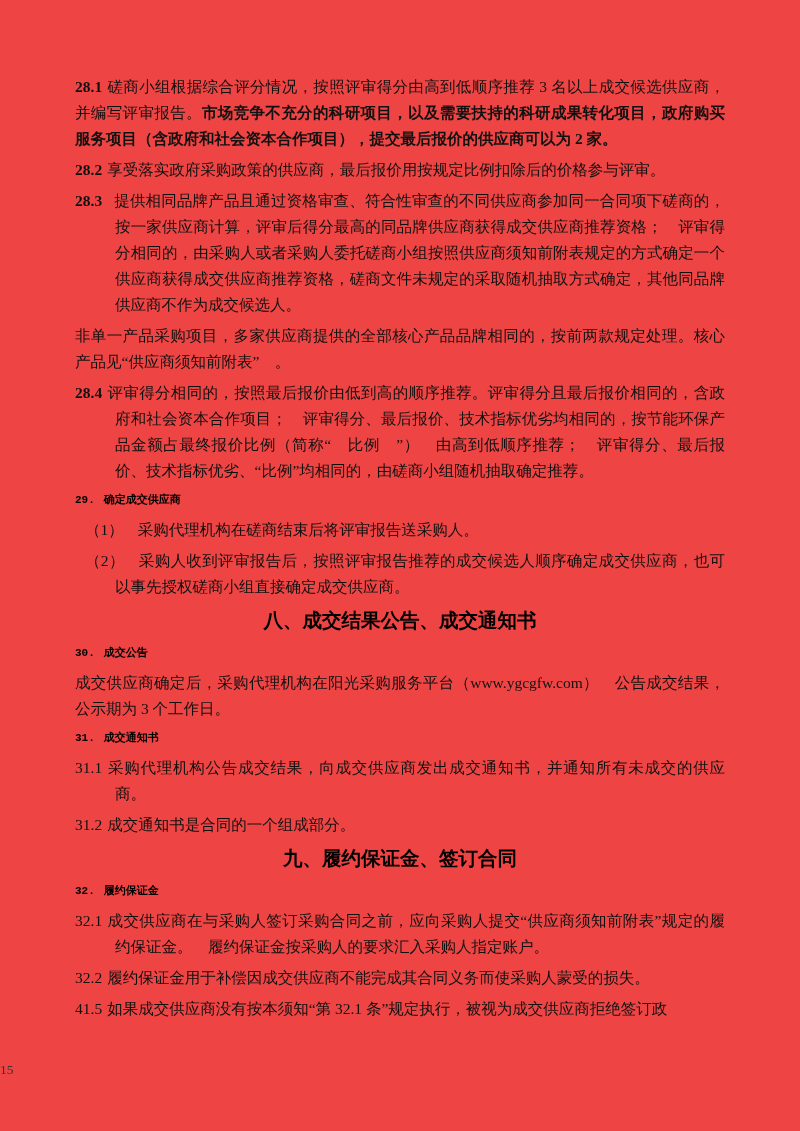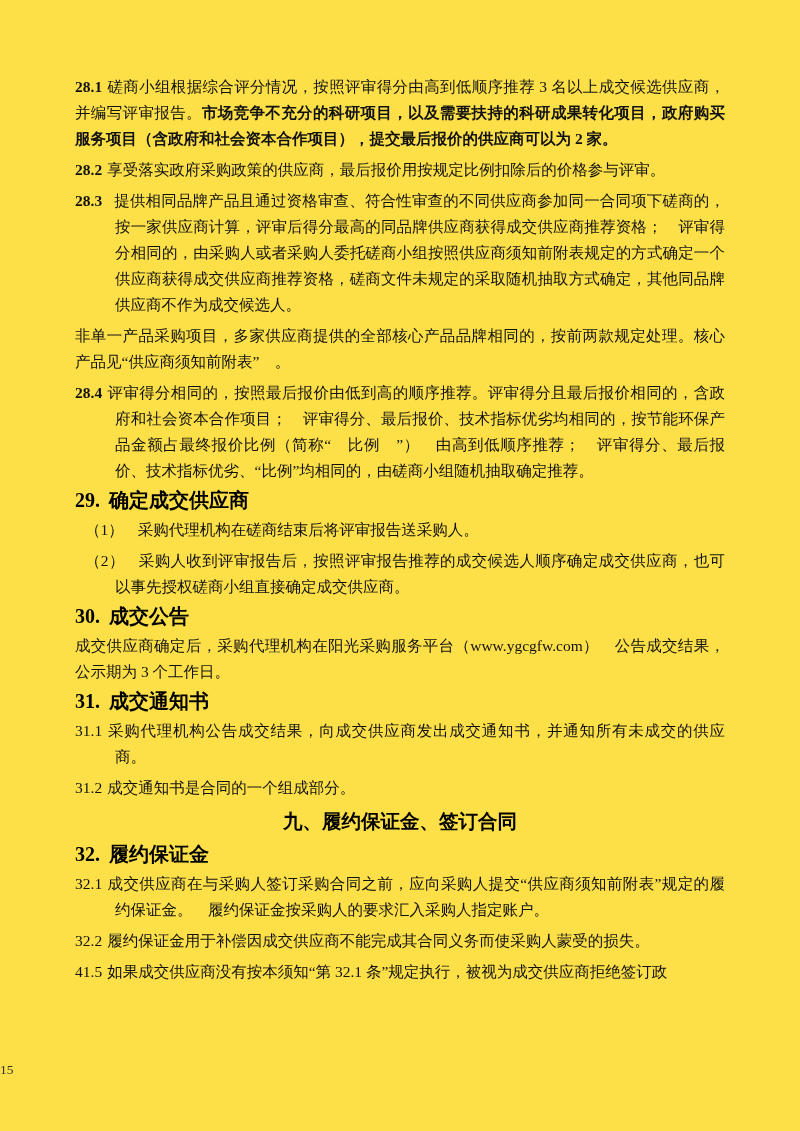--- a/index.html
+++ b/index.html
@@ -4,21 +4,21 @@
 <style>
   html, body {
     margin: 0;
     padding: 0;
     background: #ffffff;
   }
   .page {
     position: relative;
     width: 800px;
     height: 1131px;
-    background: #fde047;
+    background: #ef4444;
     box-sizing: border-box;
     font-family: "Liberation Serif", "DejaVu Serif", serif;
     color: #111111;
     overflow: hidden;
   }
   .content {
     padding: 74px 75px 0 75px;
   }
   .para {
     font-size: 15.5px;
@@ -46,25 +46,26 @@
   .cnum.tight {
     margin-right: 12px;
   }
   .marker {
     margin-right: 14px;
   }
   .para b {
     font-weight: bold;
   }
   .h-num {
-    font-size: 20px;
+    font-size: 11px;
     font-weight: bold;
     line-height: 22px;
     margin: 2px 0 6px 0;
     color: #000000;
+    font-family: Liberation Mono, monospace;
   }
   .h-num .hn {
     margin-right: 9px;
   }
   .h-center {
     font-size: 19.5px;
     font-weight: bold;
     text-align: center;
     line-height: 26px;
     margin: 8px 0 8px 0;
@@ -94,20 +95,21 @@
     <p class="para block-indent"><span>非单一产品采购项目，多家供应商提供的全部核心产品品牌相同的，按前两款规定处理。核心产品见“供应商须知前附表”　。</span></p>
 
     <p class="para hang"><span class="cnum bold">28.4</span><span>评审得分相同的，按照最后报价由低到高的顺序推荐。评审得分且最后报价相同的，含政府和社会资本合作项目；　评审得分、最后报价、技术指标优劣均相同的，按节能环保产品金额占最终报价比例（简称“　比例　”）　由高到低顺序推荐；　评审得分、最后报价、技术指标优劣、“比例”均相同的，由磋商小组随机抽取确定推荐。</span></p>
 
     <h3 class="h-num"><span class="hn">29.</span><span>确定成交供应商</span></h3>
 
     <p class="para item"><span class="marker">（1）</span><span>采购代理机构在磋商结束后将评审报告送采购人。</span></p>
 
     <p class="para item"><span class="marker">（2）</span><span>采购人收到评审报告后，按照评审报告推荐的成交候选人顺序确定成交供应商，也可以事先授权磋商小组直接确定成交供应商。</span></p>
 
+    <h2 class="h-center">八、成交结果公告、成交通知书</h2>
 
     <h3 class="h-num"><span class="hn">30.</span><span>成交公告</span></h3>
 
     <p class="para block-indent"><span>成交供应商确定后，采购代理机构在阳光采购服务平台（www.ygcgfw.com）　公告成交结果，公示期为 3 个工作日。</span></p>
 
     <h3 class="h-num"><span class="hn">31.</span><span>成交通知书</span></h3>
 
     <p class="para hang"><span class="cnum">31.1</span><span>采购代理机构公告成交结果，向成交供应商发出成交通知书，并通知所有未成交的供应商。</span></p>
 
     <p class="para"><span class="cnum">31.2</span><span>成交通知书是合同的一个组成部分。</span></p>

